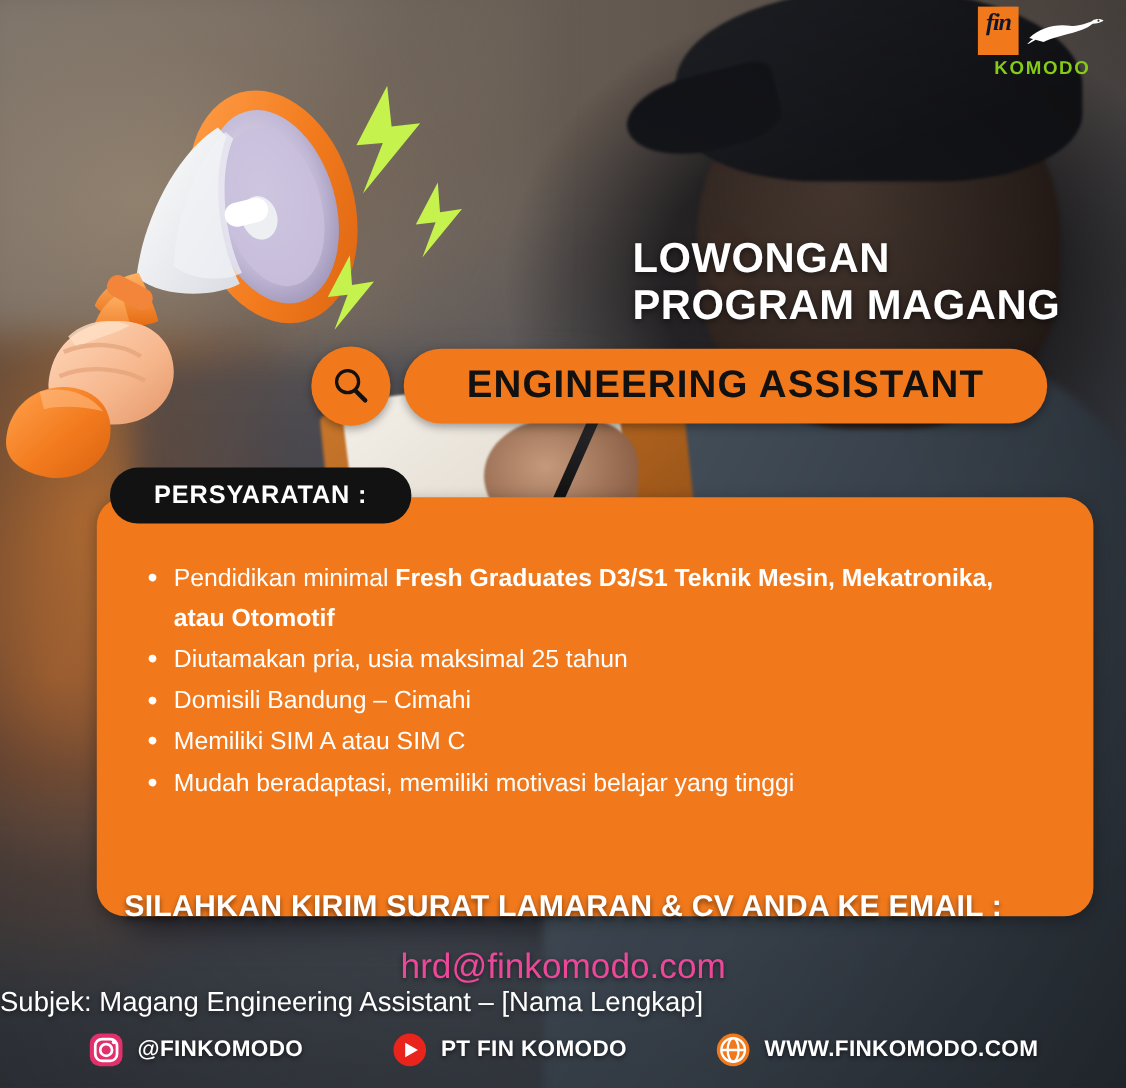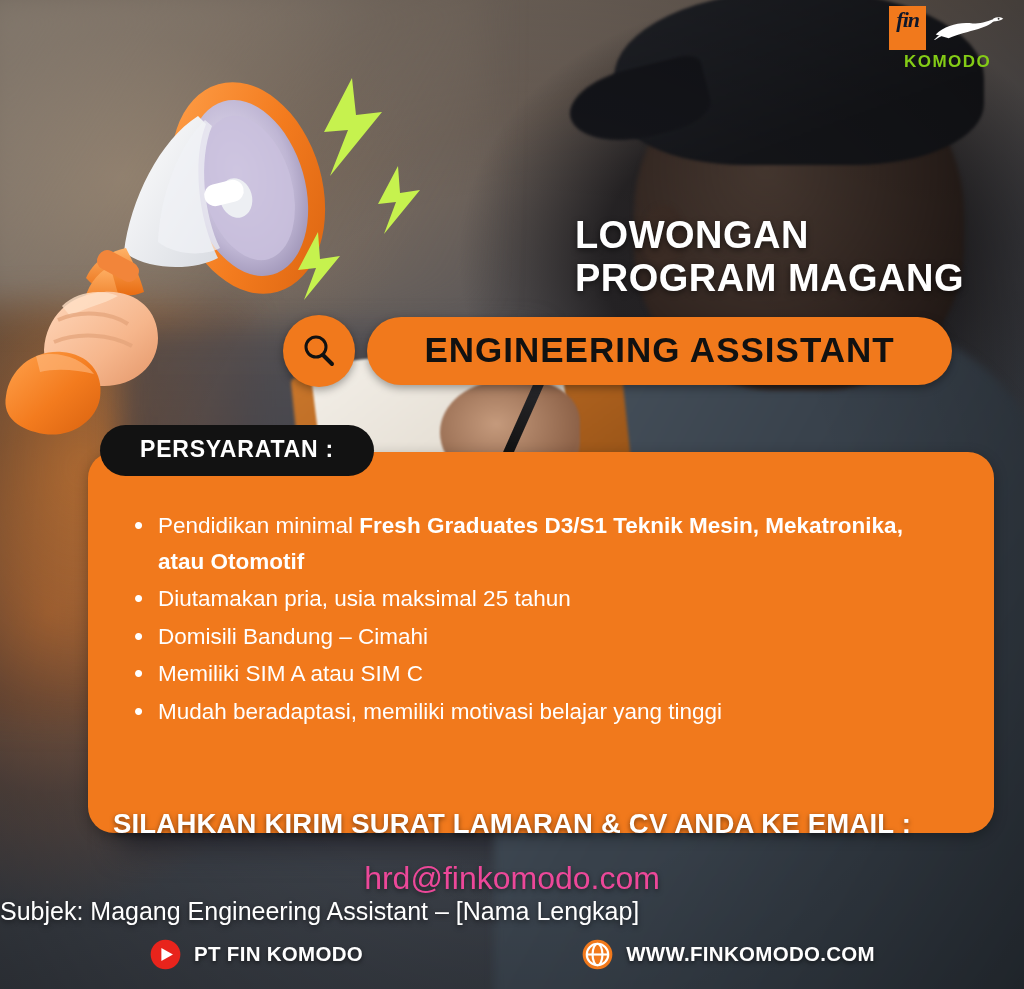--- a/index.html
+++ b/index.html
@@ -356,20 +356,31 @@
     <span>hrd@finkomodo.com</span>
   </div>
   <div class="subject-line">
     <span>Subjek: Magang Engineering Assistant – [Nama Lengkap]</span>
   </div>
 
   <div class="footer">
     <div class="f-item">
       <span class="ico">
         <svg viewBox="0 0 40 40" width="33" height="33" aria-hidden="true">
+          <rect x="2" y="2" width="36" height="36" rx="11" fill="#E1306C"></rect>
+          <rect x="8" y="8" width="24" height="24" rx="7.5" fill="none" stroke="#fff" stroke-width="3"></rect>
+          <circle cx="20" cy="20" r="6.5" fill="none" stroke="#fff" stroke-width="3"></circle>
+          <circle cx="28.5" cy="11.5" r="2.2" fill="#fff"></circle>
+        </svg>
+      </span>
+      <span>@FINKOMODO</span>
+    </div>
+    <div class="f-item">
+      <span class="ico">
+        <svg viewBox="0 0 40 40" width="33" height="33" aria-hidden="true">
           <circle cx="20" cy="20" r="18" fill="#E8241C"></circle>
           <path d="M15 12 L29 20 L15 28 Z" fill="#ffffff"></path>
         </svg>
       </span>
       <span>PT FIN KOMODO</span>
     </div>
     <div class="f-item">
       <span class="ico">
         <svg viewBox="0 0 40 40" width="33" height="33" aria-hidden="true">
           <circle cx="20" cy="20" r="18" fill="#F1791C"></circle>

